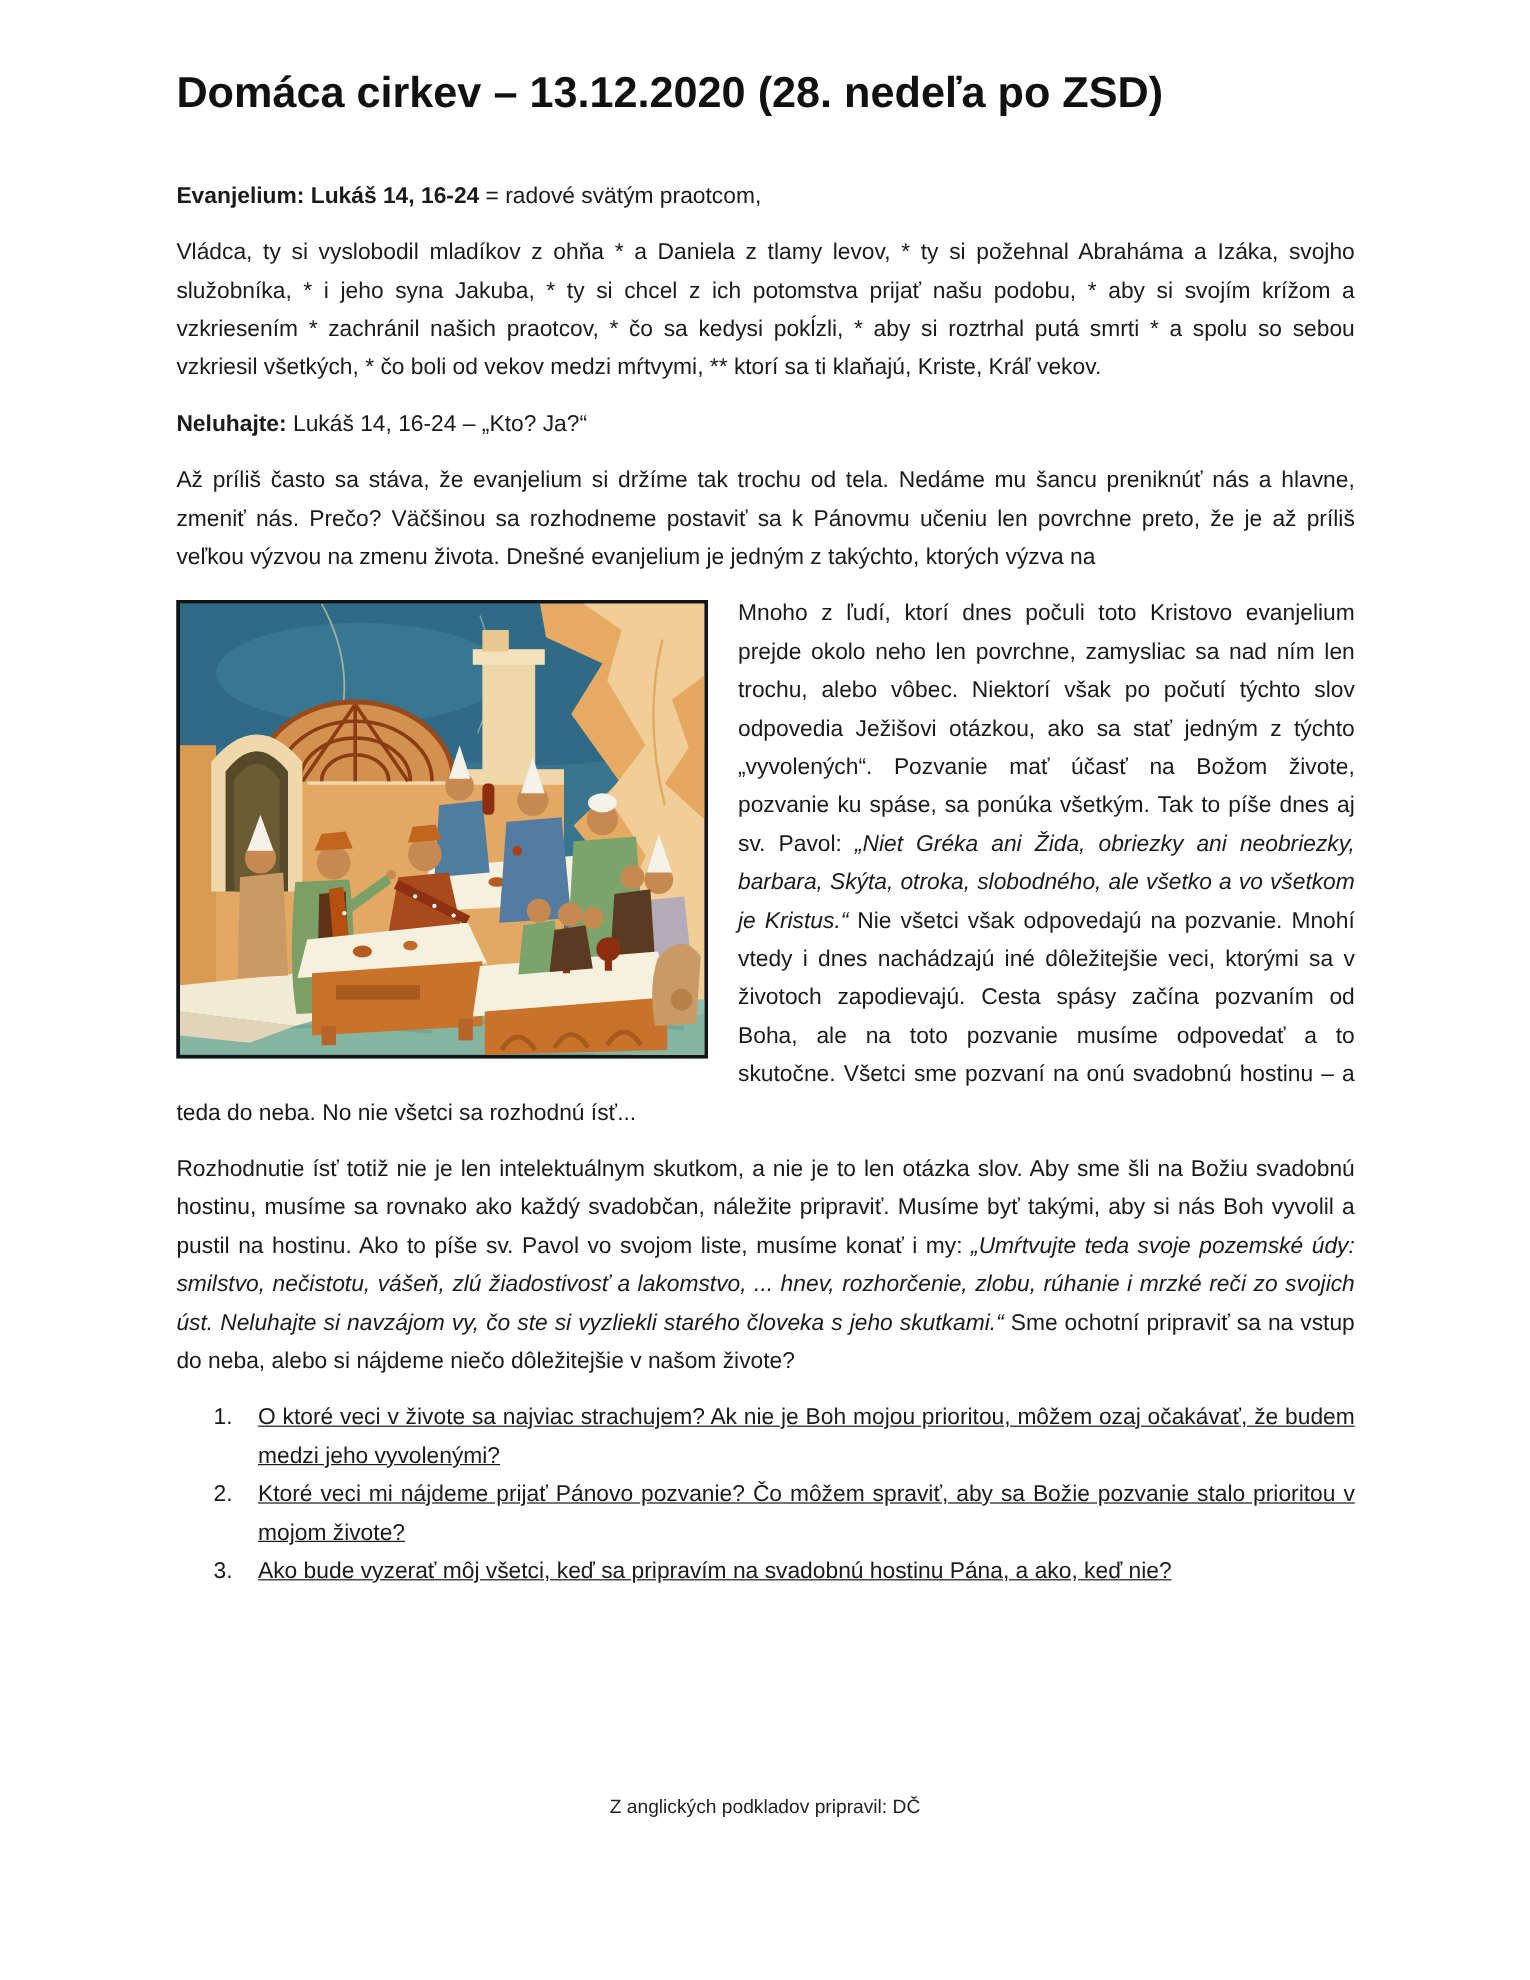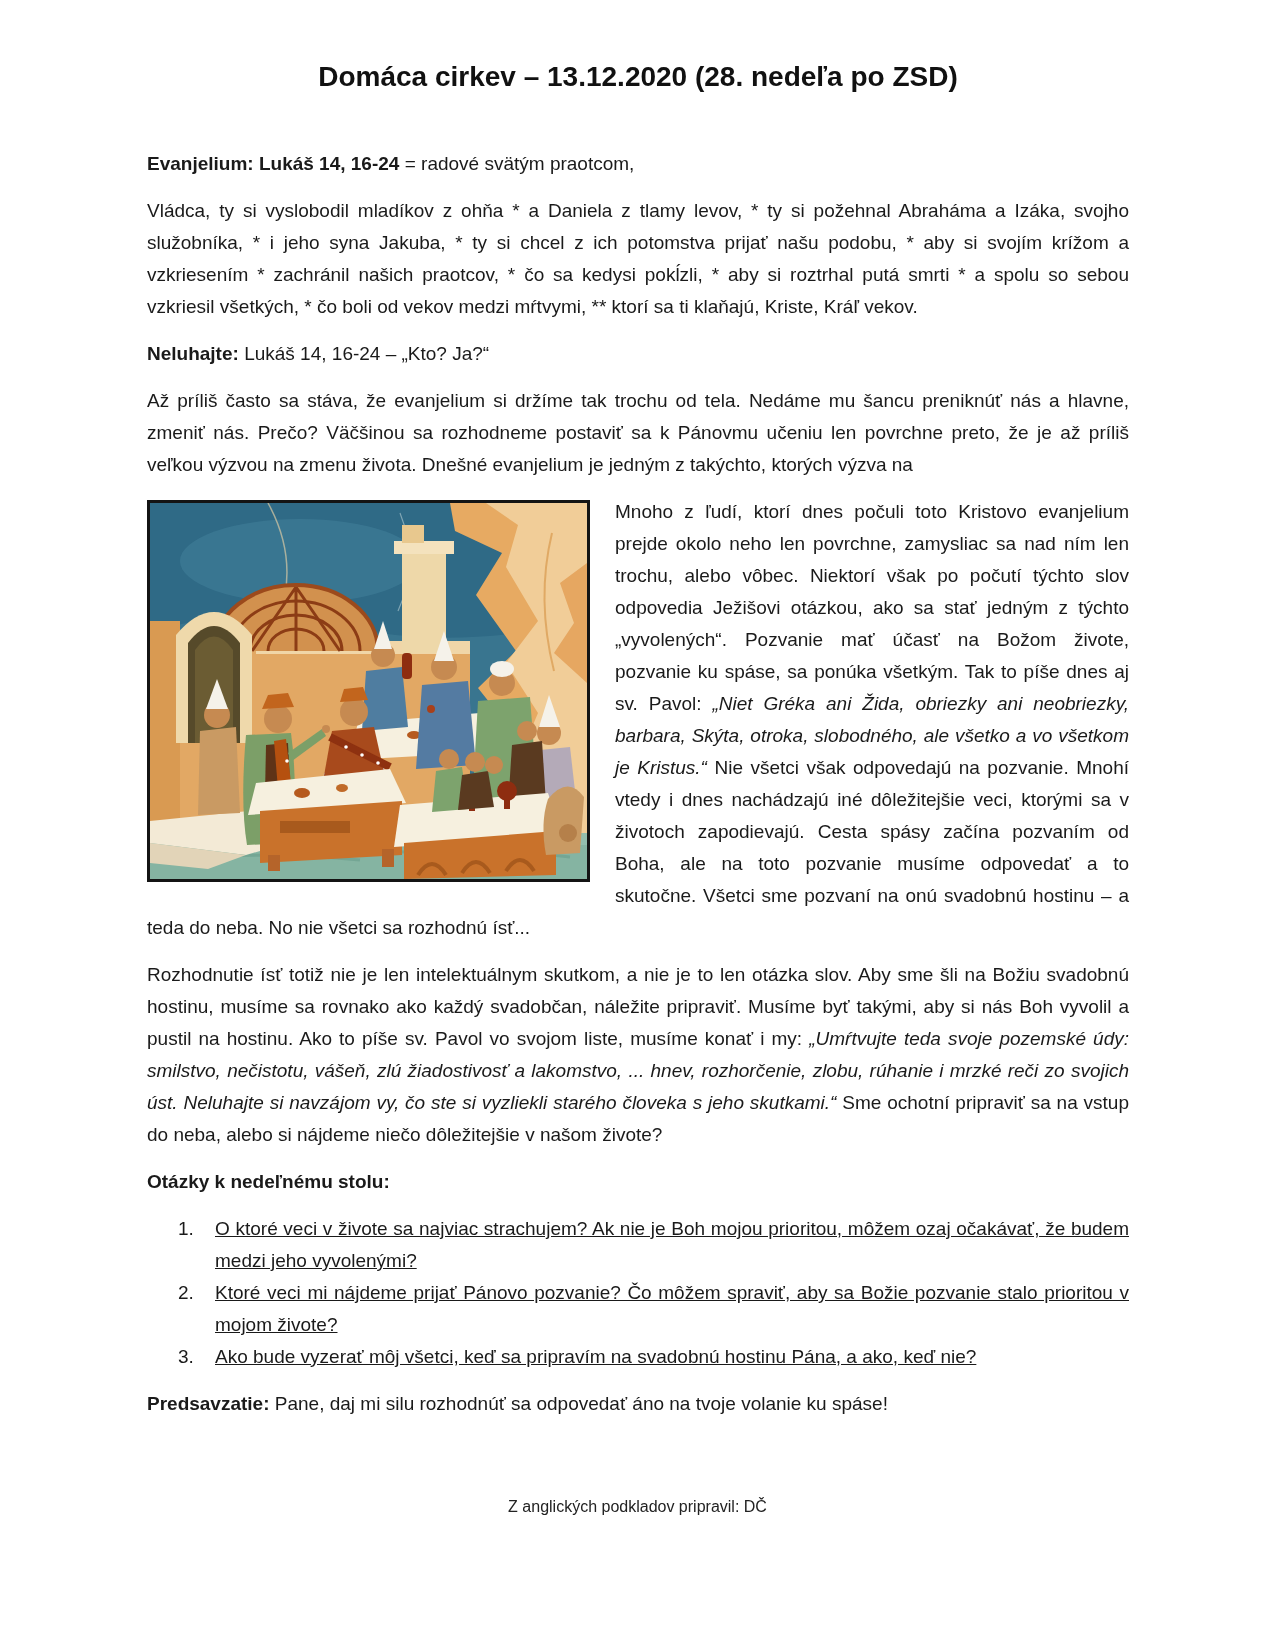--- a/index.html
+++ b/index.html
@@ -12,24 +12,23 @@
     box-sizing: border-box;
     padding: 58px 146px 0 147px;
     overflow: hidden;
     font-family: "Liberation Sans", "DejaVu Sans", sans-serif;
     font-size: 19px;
     line-height: 32px;
     color: #1a1a1a;
   }
   h1.doc-title {
     margin: 0 0 52px 0;
-    font-size: 28px;
+    font-size: 36px;
     line-height: 38px;
     font-weight: 700;
-    text-align: center;
     color: #111;
   }
   p { margin: 0 0 15px 0; text-align: justify; }
   p.single { text-align: left; }
   .b { font-weight: 700; }
   .i { font-style: italic; }
   figure.fresco {
     float: left;
     width: 437px;
     height: 376px;
@@ -217,35 +216,33 @@
         </g>
       </svg>
     </figure>
 
 
     <p><span>Mnoho z ľudí, ktorí dnes počuli toto Kristovo evanjelium prejde okolo neho len povrchne, zamysliac sa nad ním len trochu, alebo vôbec. Niektorí však po počutí týchto slov odpovedia Ježišovi otázkou, ako sa stať jedným z týchto „vyvolených“. Pozvanie mať účasť na Božom živote, pozvanie ku spáse, sa ponúka všetkým. Tak to píše dnes aj sv. Pavol: </span><span class="i">„Niet Gréka ani Žida, obriezky ani neobriezky, barbara, Skýta, otroka, slobodného, ale všetko a vo všetkom je Kristus.“</span><span> Nie všetci však odpovedajú na pozvanie. Mnohí vtedy i dnes nachádzajú iné dôležitejšie veci, ktorými sa v životoch zapodievajú. Cesta spásy začína pozvaním od Boha, ale na toto pozvanie musíme odpovedať a to skutočne. Všetci sme pozvaní na onú svadobnú hostinu – a teda do neba. No nie všetci sa rozhodnú ísť...</span></p>
 
     <p style="clear:left"><span>Rozhodnutie ísť totiž nie je len intelektuálnym skutkom, a nie je to len otázka slov. Aby sme šli na Božiu svadobnú hostinu, musíme sa rovnako ako každý svadobčan, náležite pripraviť. Musíme byť takými, aby si nás Boh vyvolil a pustil na hostinu. Ako to píše sv. Pavol vo svojom liste, musíme konať i my: </span><span class="i">„Umŕtvujte teda svoje pozemské údy: smilstvo, nečistotu, vášeň, zlú žiadostivosť a lakomstvo, ... hnev, rozhorčenie, zlobu, rúhanie i mrzké reči zo svojich úst. Neluhajte si navzájom vy, čo ste si vyzliekli starého človeka s jeho skutkami.“</span><span> Sme ochotní pripraviť sa na vstup do neba, alebo si nájdeme niečo dôležitejšie v našom živote?</span></p>
   </div>
 
-  <p class="single b">Otázky k nedeľnému stolu:</p>
 
   <div class="questions">
     <div class="q-row">
       <span class="q-num">1.</span>
       <span class="q-text">O ktoré veci v živote sa najviac strachujem? Ak nie je Boh mojou prioritou, môžem ozaj očakávať, že budem medzi jeho vyvolenými?</span>
     </div>
     <div class="q-row">
       <span class="q-num">2.</span>
       <span class="q-text">Ktoré veci mi nájdeme prijať Pánovo pozvanie? Čo môžem spraviť, aby sa Božie pozvanie stalo prioritou v mojom živote?</span>
     </div>
     <div class="q-row">
       <span class="q-num">3.</span>
       <span class="q-text">Ako bude vyzerať môj všetci, keď sa pripravím na svadobnú hostinu Pána, a ako, keď nie?</span>
     </div>
   </div>
 
-  <p class="single resolution"><span class="b">Predsavzatie:</span><span> Pane, daj mi silu rozhodnúť sa odpovedať áno na tvoje volanie ku spáse!</span></p>
 
   <div class="doc-footer">Z anglických podkladov pripravil: DČ</div>
 
   <div class="clearfix"></div>
 </div>
 
 </body></html>

